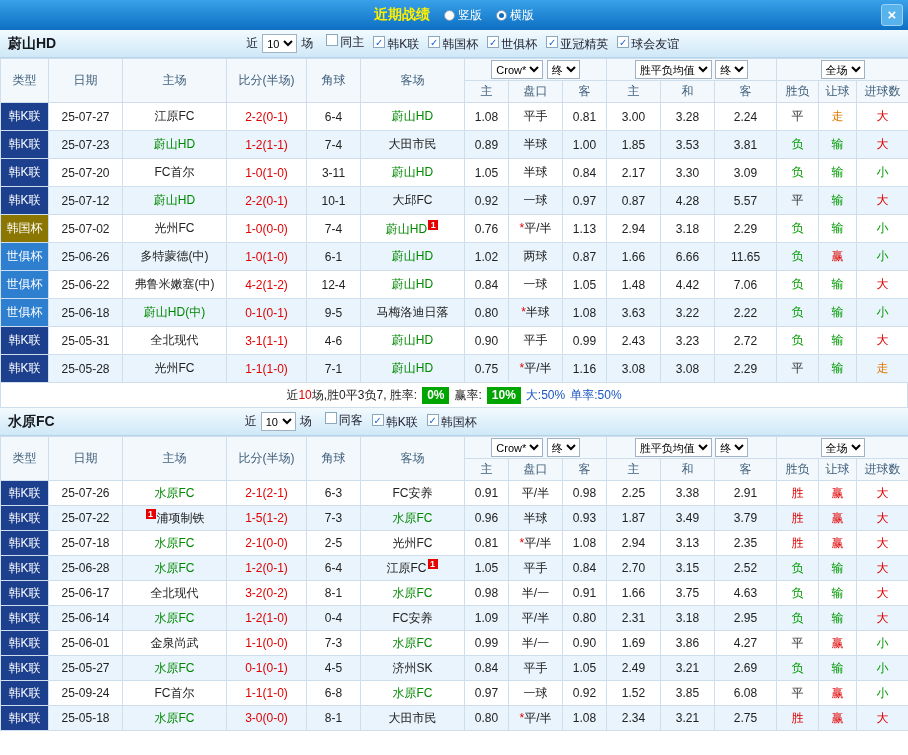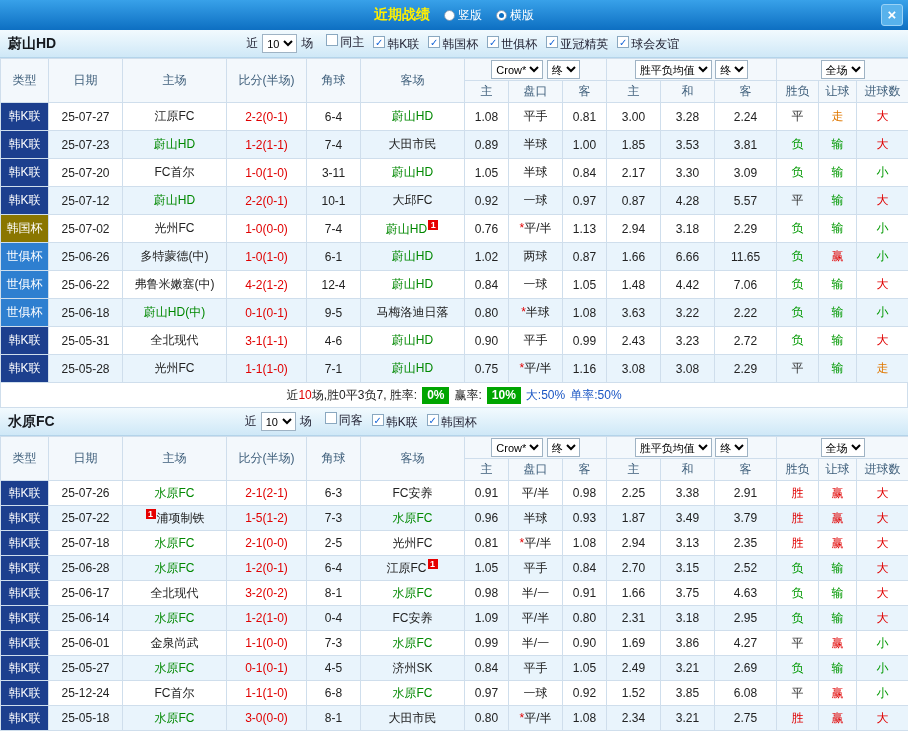--- a/index.html
+++ b/index.html
@@ -549,21 +549,21 @@
     <td>1.05</td>
     <td>2.49</td>
     <td>3.21</td>
     <td>2.69</td>
     <td style="color: rgb(0, 153, 0);">负</td>
     <td style="color: rgb(0, 153, 0);">输</td>
     <td style="color: rgb(0, 153, 0);">小</td>
   </tr>
       <tr>
     <td class="league" style="background: rgb(28, 63, 142);">韩K联</td>
-    <td>25-12-24</td>
+    <td>25-09-24</td>
     <td><span>FC首尔</span></td>
     <td class="score">1-1(1-0)</td>
     <td>6-8</td>
     <td><span style="color: rgb(0, 136, 0);">水原FC</span></td>
     <td>0.97</td>
     <td>一球</td>
     <td>0.92</td>
     <td>1.52</td>
     <td>3.85</td>
     <td>6.08</td>

